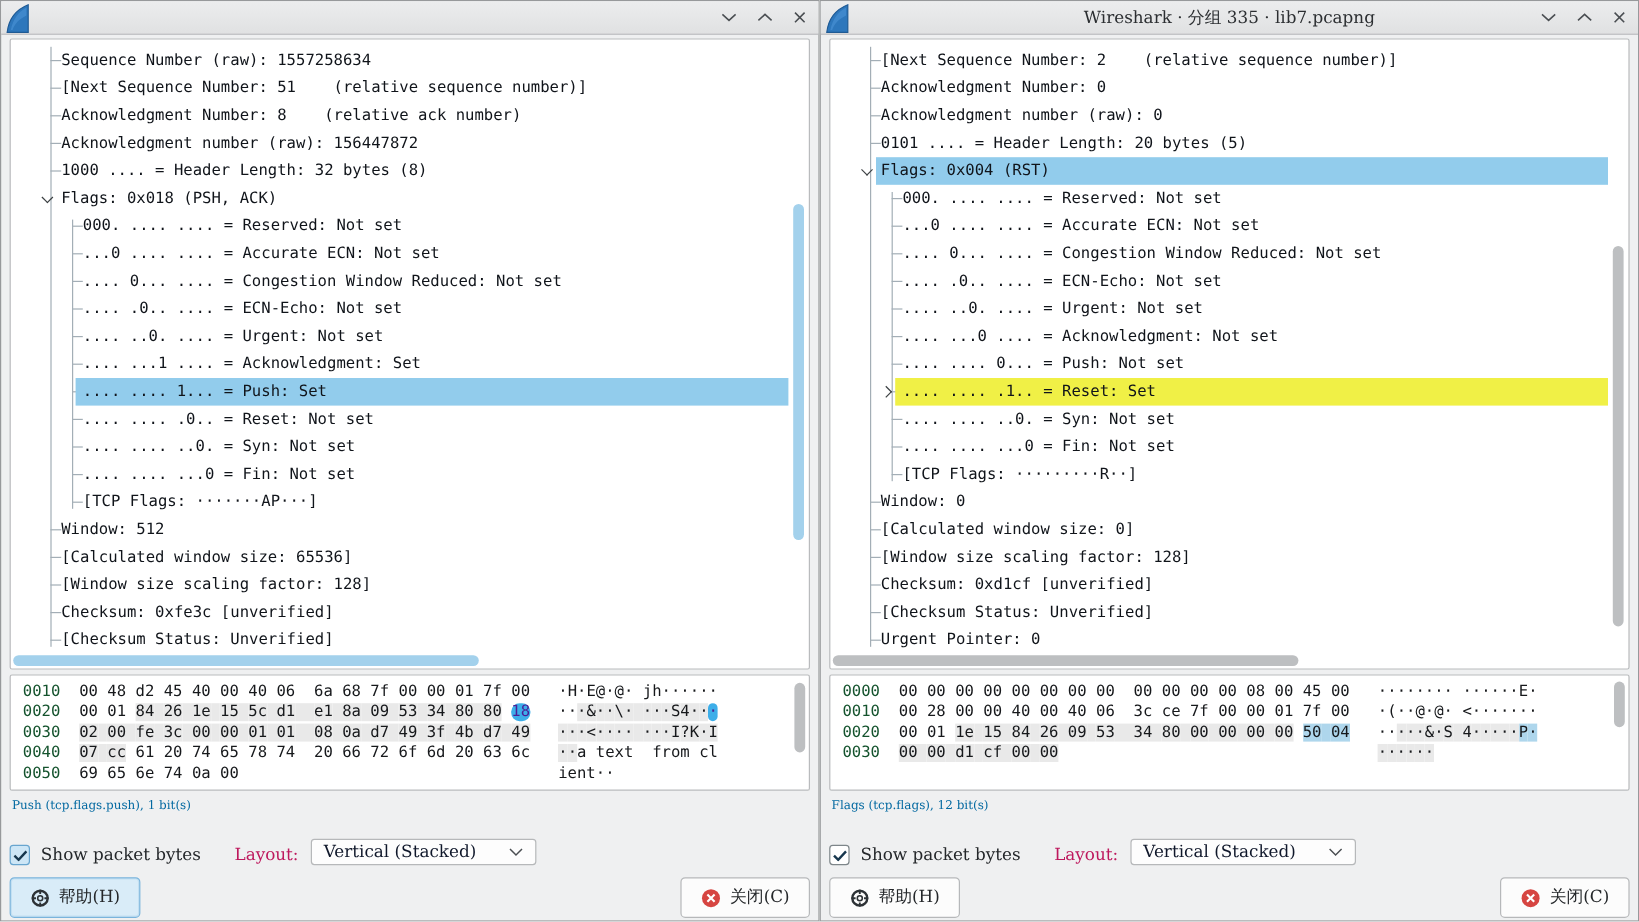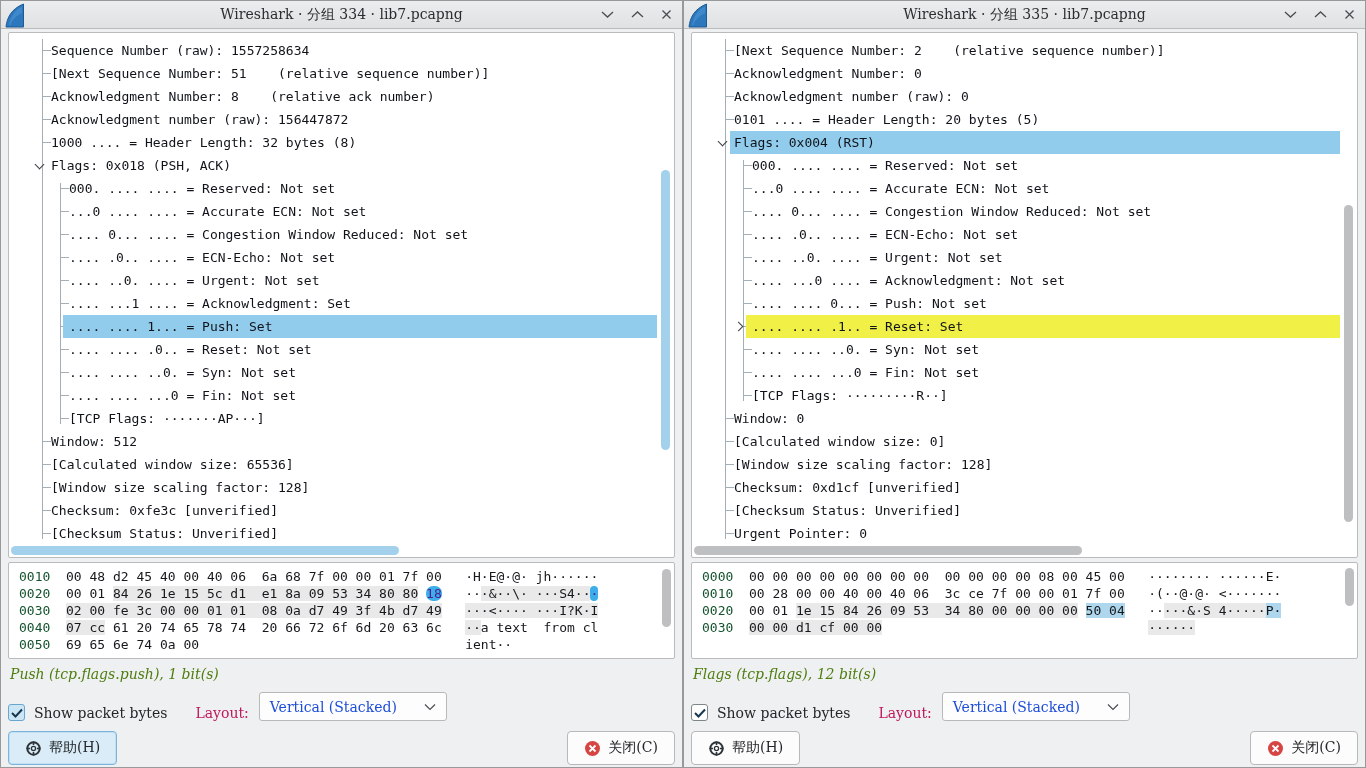--- a/index.html
+++ b/index.html
@@ -56,47 +56,46 @@
   .hrow { height:17px; line-height:17px; white-space:pre; color:#16181b; }
   .off { color:#14532d; }
   .m1 { background:#e9e9e9; }
   .m2 { background:#aed6ec; }
   .m3 { background:#3daee9; color:#4c1d95;border-radius:7px; }
   .hex-vthumb { position:absolute; right:3px; width:9px; border-radius:4.5px; background:#bdbfc1; }
   .win-left  .hex-vthumb { top:6px; height:58px; }
   .win-right .hex-vthumb { top:5px; height:38px; }
 
   
-  .statusline { margin:7px 0 0 2px; height:17px; font-style:italic; font-size:14px; color:#4d7c0f; }
+  .statusline { margin:7px 0 0 2px; height:17px; font-size:10px; color:#0369a1; }
   .controls { margin-top:8px; display:flex; align-items:flex-end; height:30px; }
   .cb { width:17px; height:17px; border:1px solid #7e868a; border-radius:3px; background:#fff;
         display:flex; align-items:center; justify-content:center; margin-right:9px; flex:0 0 auto; }
   .win-left .cb { background:#cde6f6; border-color:#68a5cf; }
   .cblabel { font-size:14px; color:#24272a; }
   .layoutlabel { margin-left:28px; font-size:14px; color:#be185d; }
-  .select { margin-left:10px; width:188px; height:29px; background:#fdfdfd; border:1px solid #b6b8ba;
-            border-radius:3px; display:flex; align-items:center; padding:0 10px; font-size:14px; color:#1d4ed8; }
+  .select { margin-left:10px; width:188px; height:22px; background:#fdfdfd; border:1px solid #b6b8ba;
+            border-radius:3px; display:flex; align-items:center; padding:0 10px; font-size:14px; color:#0f172a; }
   .select .selchev { margin-left:auto; display:flex; align-items:center; }
   .btnrow { margin-top:10px; display:flex; justify-content:space-between; align-items:center; }
   .btn { height:34px; border:1px solid #b6b8ba; border-radius:4px; background:#fcfcfc;
          display:flex; align-items:center; padding:0 16px; gap:7px; font-size:14px; color:#24272a; }
   .btn.focused { background:#d9ecf8; border-color:#7ab4dc; box-shadow:0 0 0 1px #c3e0f2 inset; }
 </style>
 </head>
 <body>
 
 <div class="window win-left">
   <div class="titlebar">
     <span class="logo">
       <svg width="21" height="25" viewBox="0 0 21 25">
           <path d="M2 24 C3 15 7 6 19.5 1 L19.5 24 Z" fill="#2d77bc" stroke="#1f5a94" stroke-width="1"></path>
           <path d="M5 22 C7 13 11 7 18 3.5 L18 10 C12 13 8 17 6.5 22 Z" fill="#4f97d8" opacity="0.55"></path>
         </svg>
     </span>
-    <span class="title">Wireshark · 分组 334 · lib7.pcapng</span>
     <span class="winbtns">
       <span class="winbtn">
           <svg width="13" height="9">
             <polyline points="1,2 6.5,7 12,2" fill="none" stroke="#4a4e52" stroke-width="1.3"></polyline>
           </svg>
         </span>
       <span class="winbtn">
           <svg width="13" height="9">
             <polyline points="1,7 6.5,2 12,7" fill="none" stroke="#4a4e52" stroke-width="1.3"></polyline>
           </svg>

